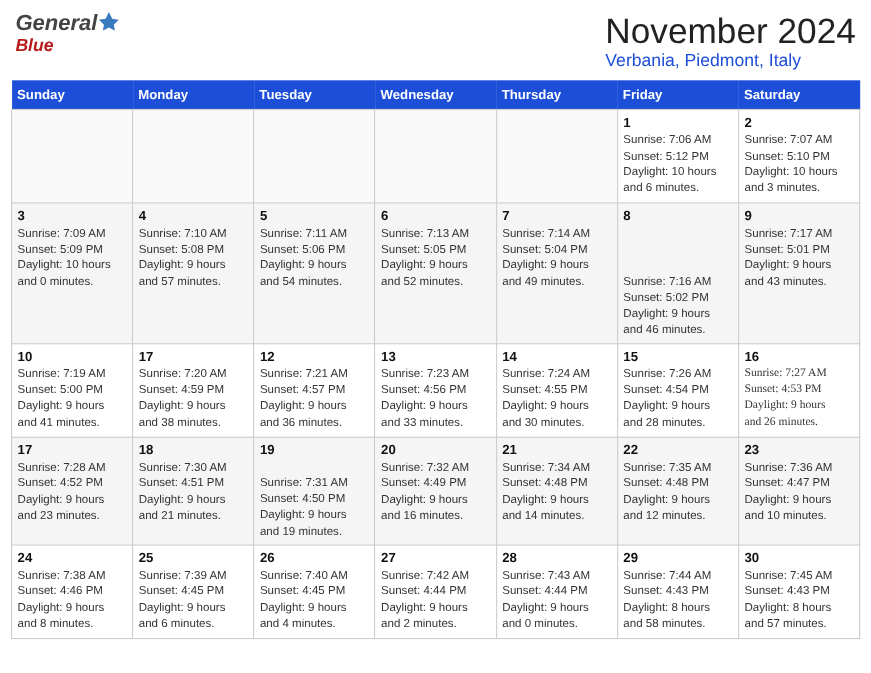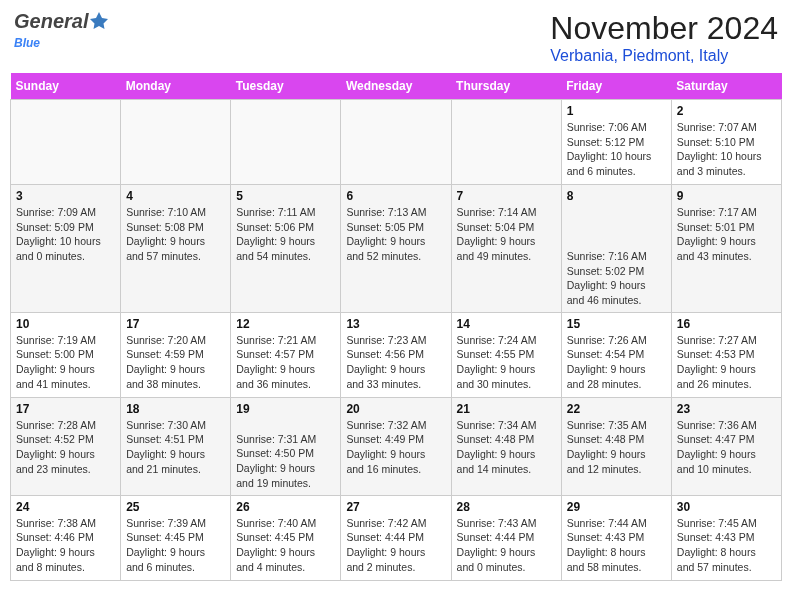--- a/index.html
+++ b/index.html
@@ -33,21 +33,21 @@
     .location-title {
       font-size: 16px;
       color: #1d4ed8;
     }
     .calendar {
       width: 100%;
       border-collapse: collapse;
       font-size: 11px;
     }
     .calendar th {
-      background-color: #d946ef;
+      background-color: #1d4ed8;
       color: white;
       text-align: left;
       padding: 6px 5px;
       font-size: 12px;
       font-weight: bold;
     }
     .calendar td {
       border: 1px solid #ccc;
       vertical-align: top;
       padding: 4px 5px;
@@ -77,23 +77,23 @@
       display: flex;
       align-items: flex-end;
     }
     .logo-text-general {
       font-size: 20px;
       font-weight: bold;
       color: #444;
       font-style: italic;
     }
     .logo-text-blue {
-      font-size: 12px;
+      font-size: 16px;
       font-weight: bold;
-      color: #3b82f6;
+      color: #b91c1c;
       font-style: italic;
     }
   </style>
 </head>
 <body>
 
 <div class="header-area">
   <div class="logo">
     <div class="logo-row">
       <span class="logo-text-general">General</span>
@@ -236,21 +236,21 @@
         </td>
         <td>
           <div class="day-number">15</div>
           <div class="day-info" style="white-space: pre-line;">Sunrise: 7:26 AM
 Sunset: 4:54 PM
 Daylight: 9 hours
 and 28 minutes.</div>
         </td>
         <td>
           <div class="day-number">16</div>
-          <div class="day-info" style="white-space: pre-line;">Sunrise: 7:27 AM
+          <div class="day-info" style="white-space: pre-line; font-family: Liberation Serif, serif;">Sunrise: 7:27 AM
 Sunset: 4:53 PM
 Daylight: 9 hours
 and 26 minutes.</div>
         </td>
       </tr>
       <tr>
         <td>
           <div class="day-number">17</div>
           <div class="day-info" style="white-space: pre-line;">Sunrise: 7:28 AM
 Sunset: 4:52 PM

